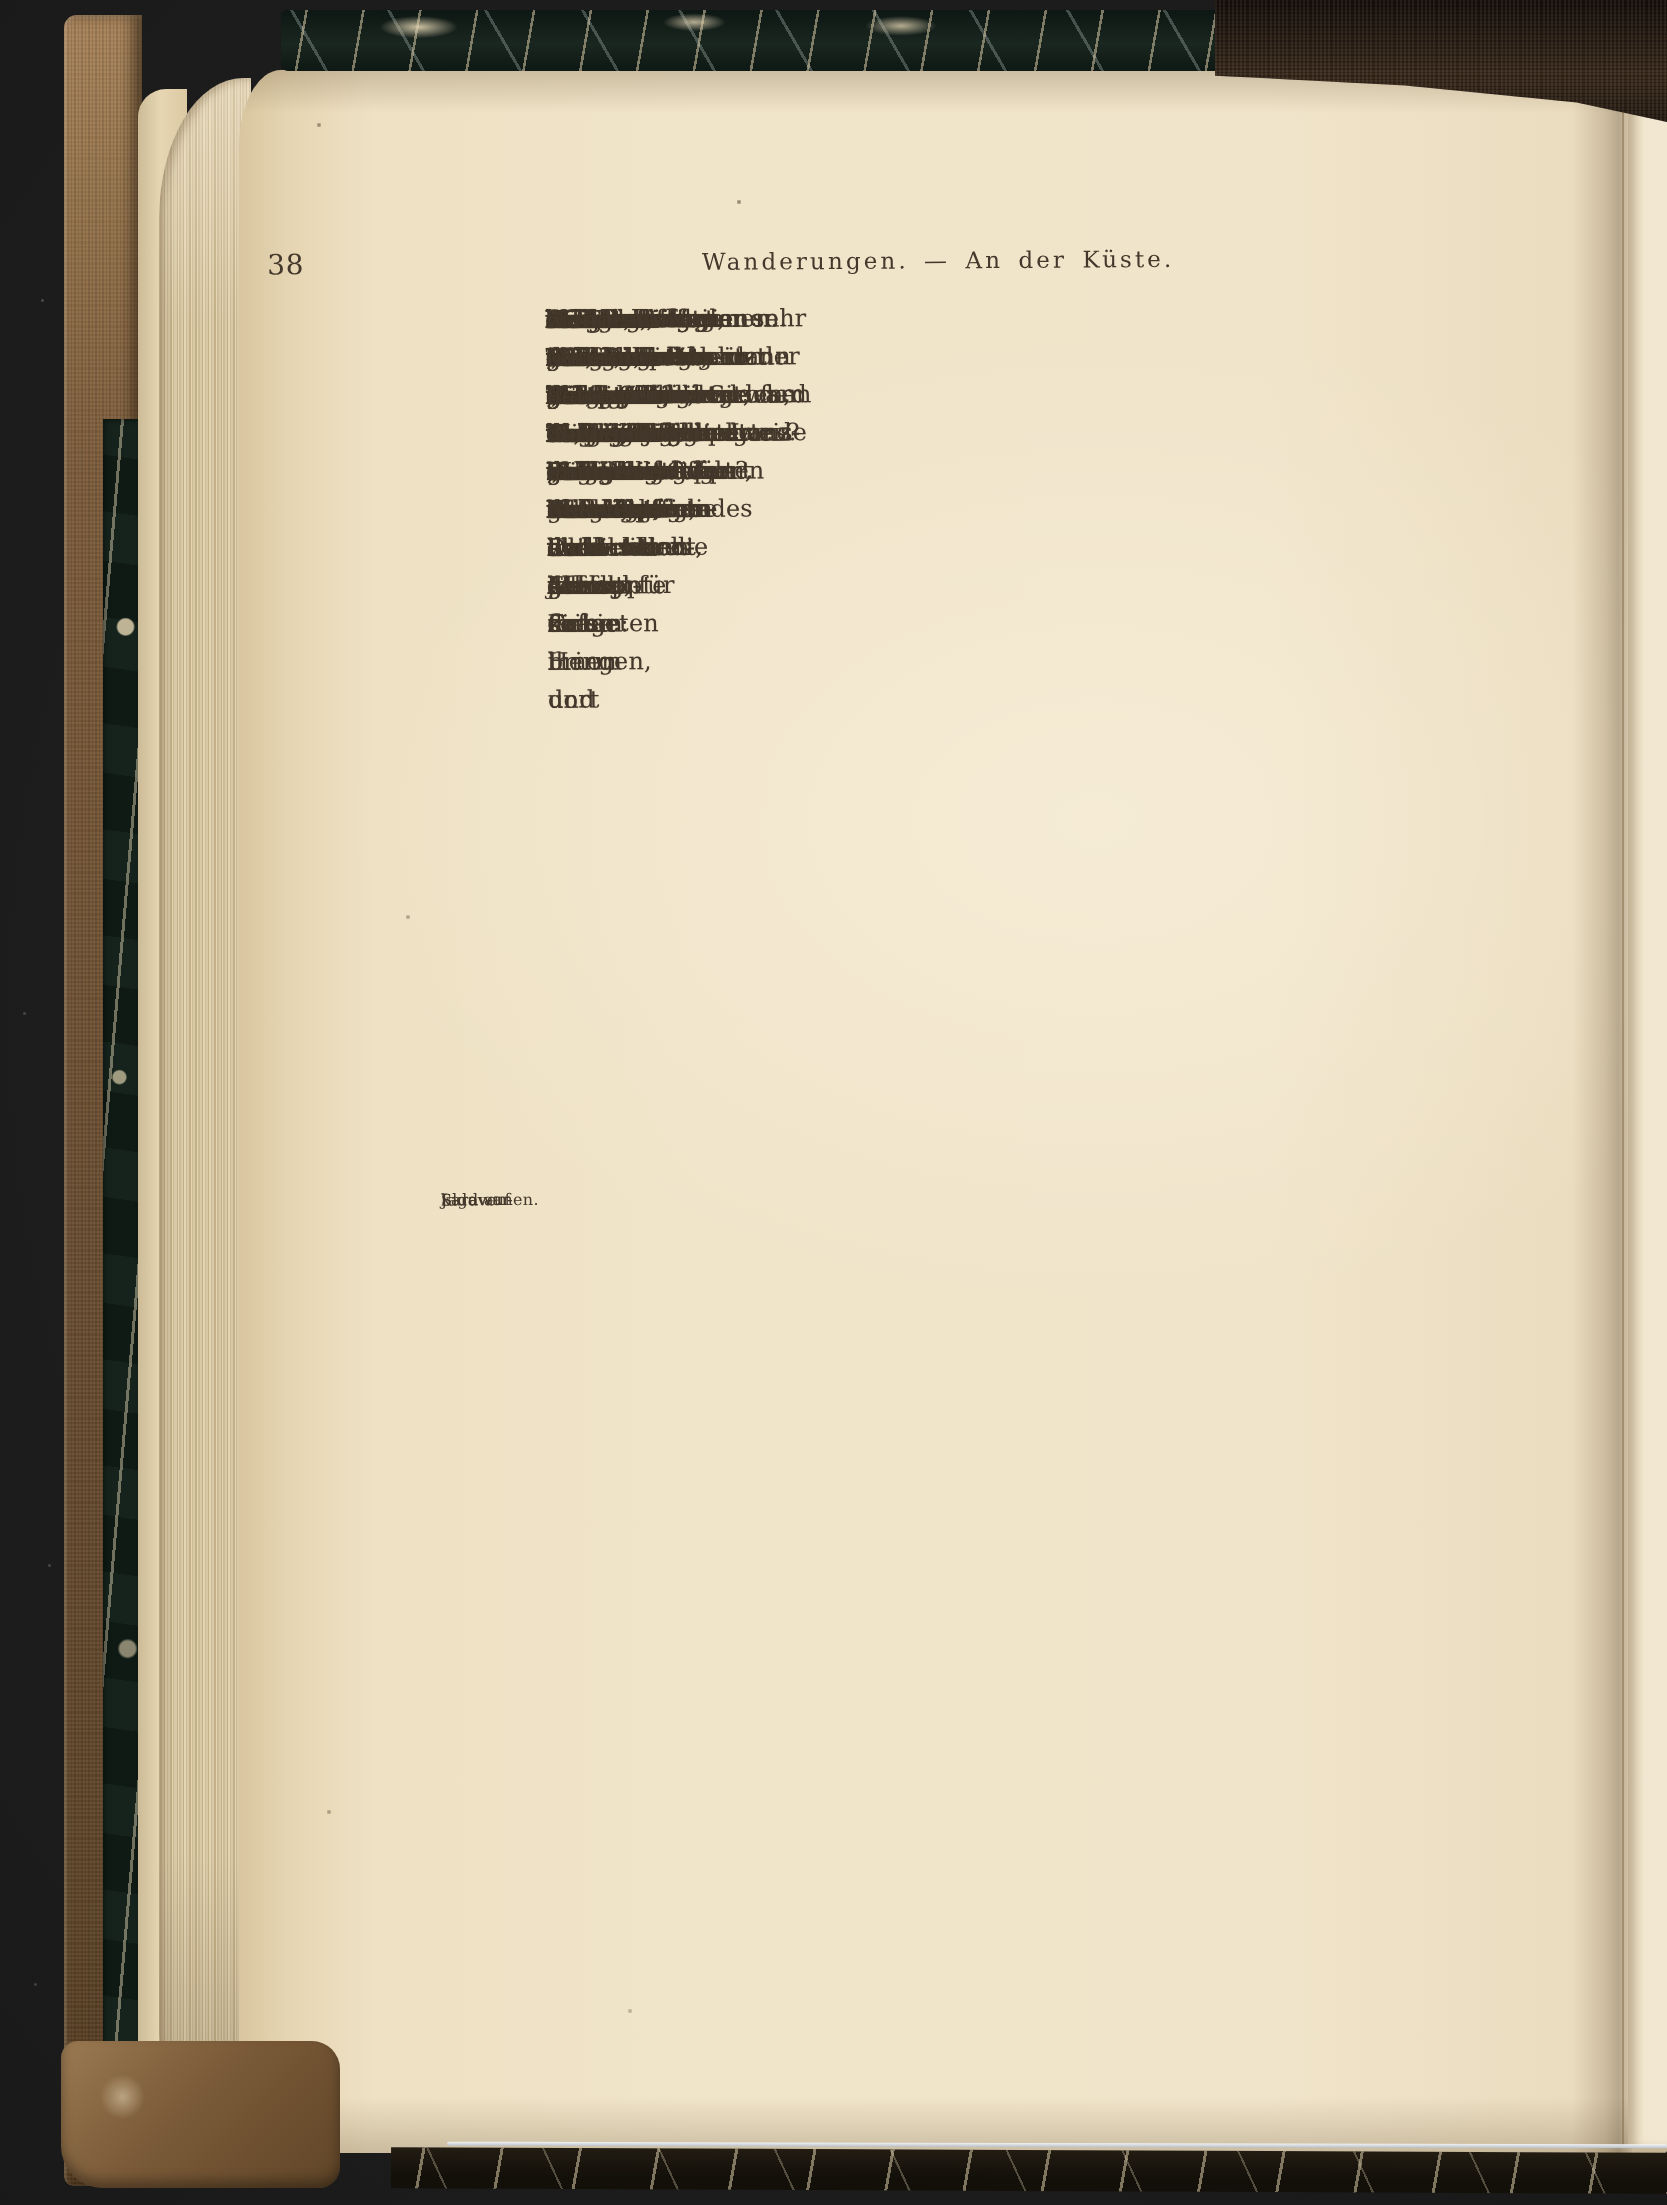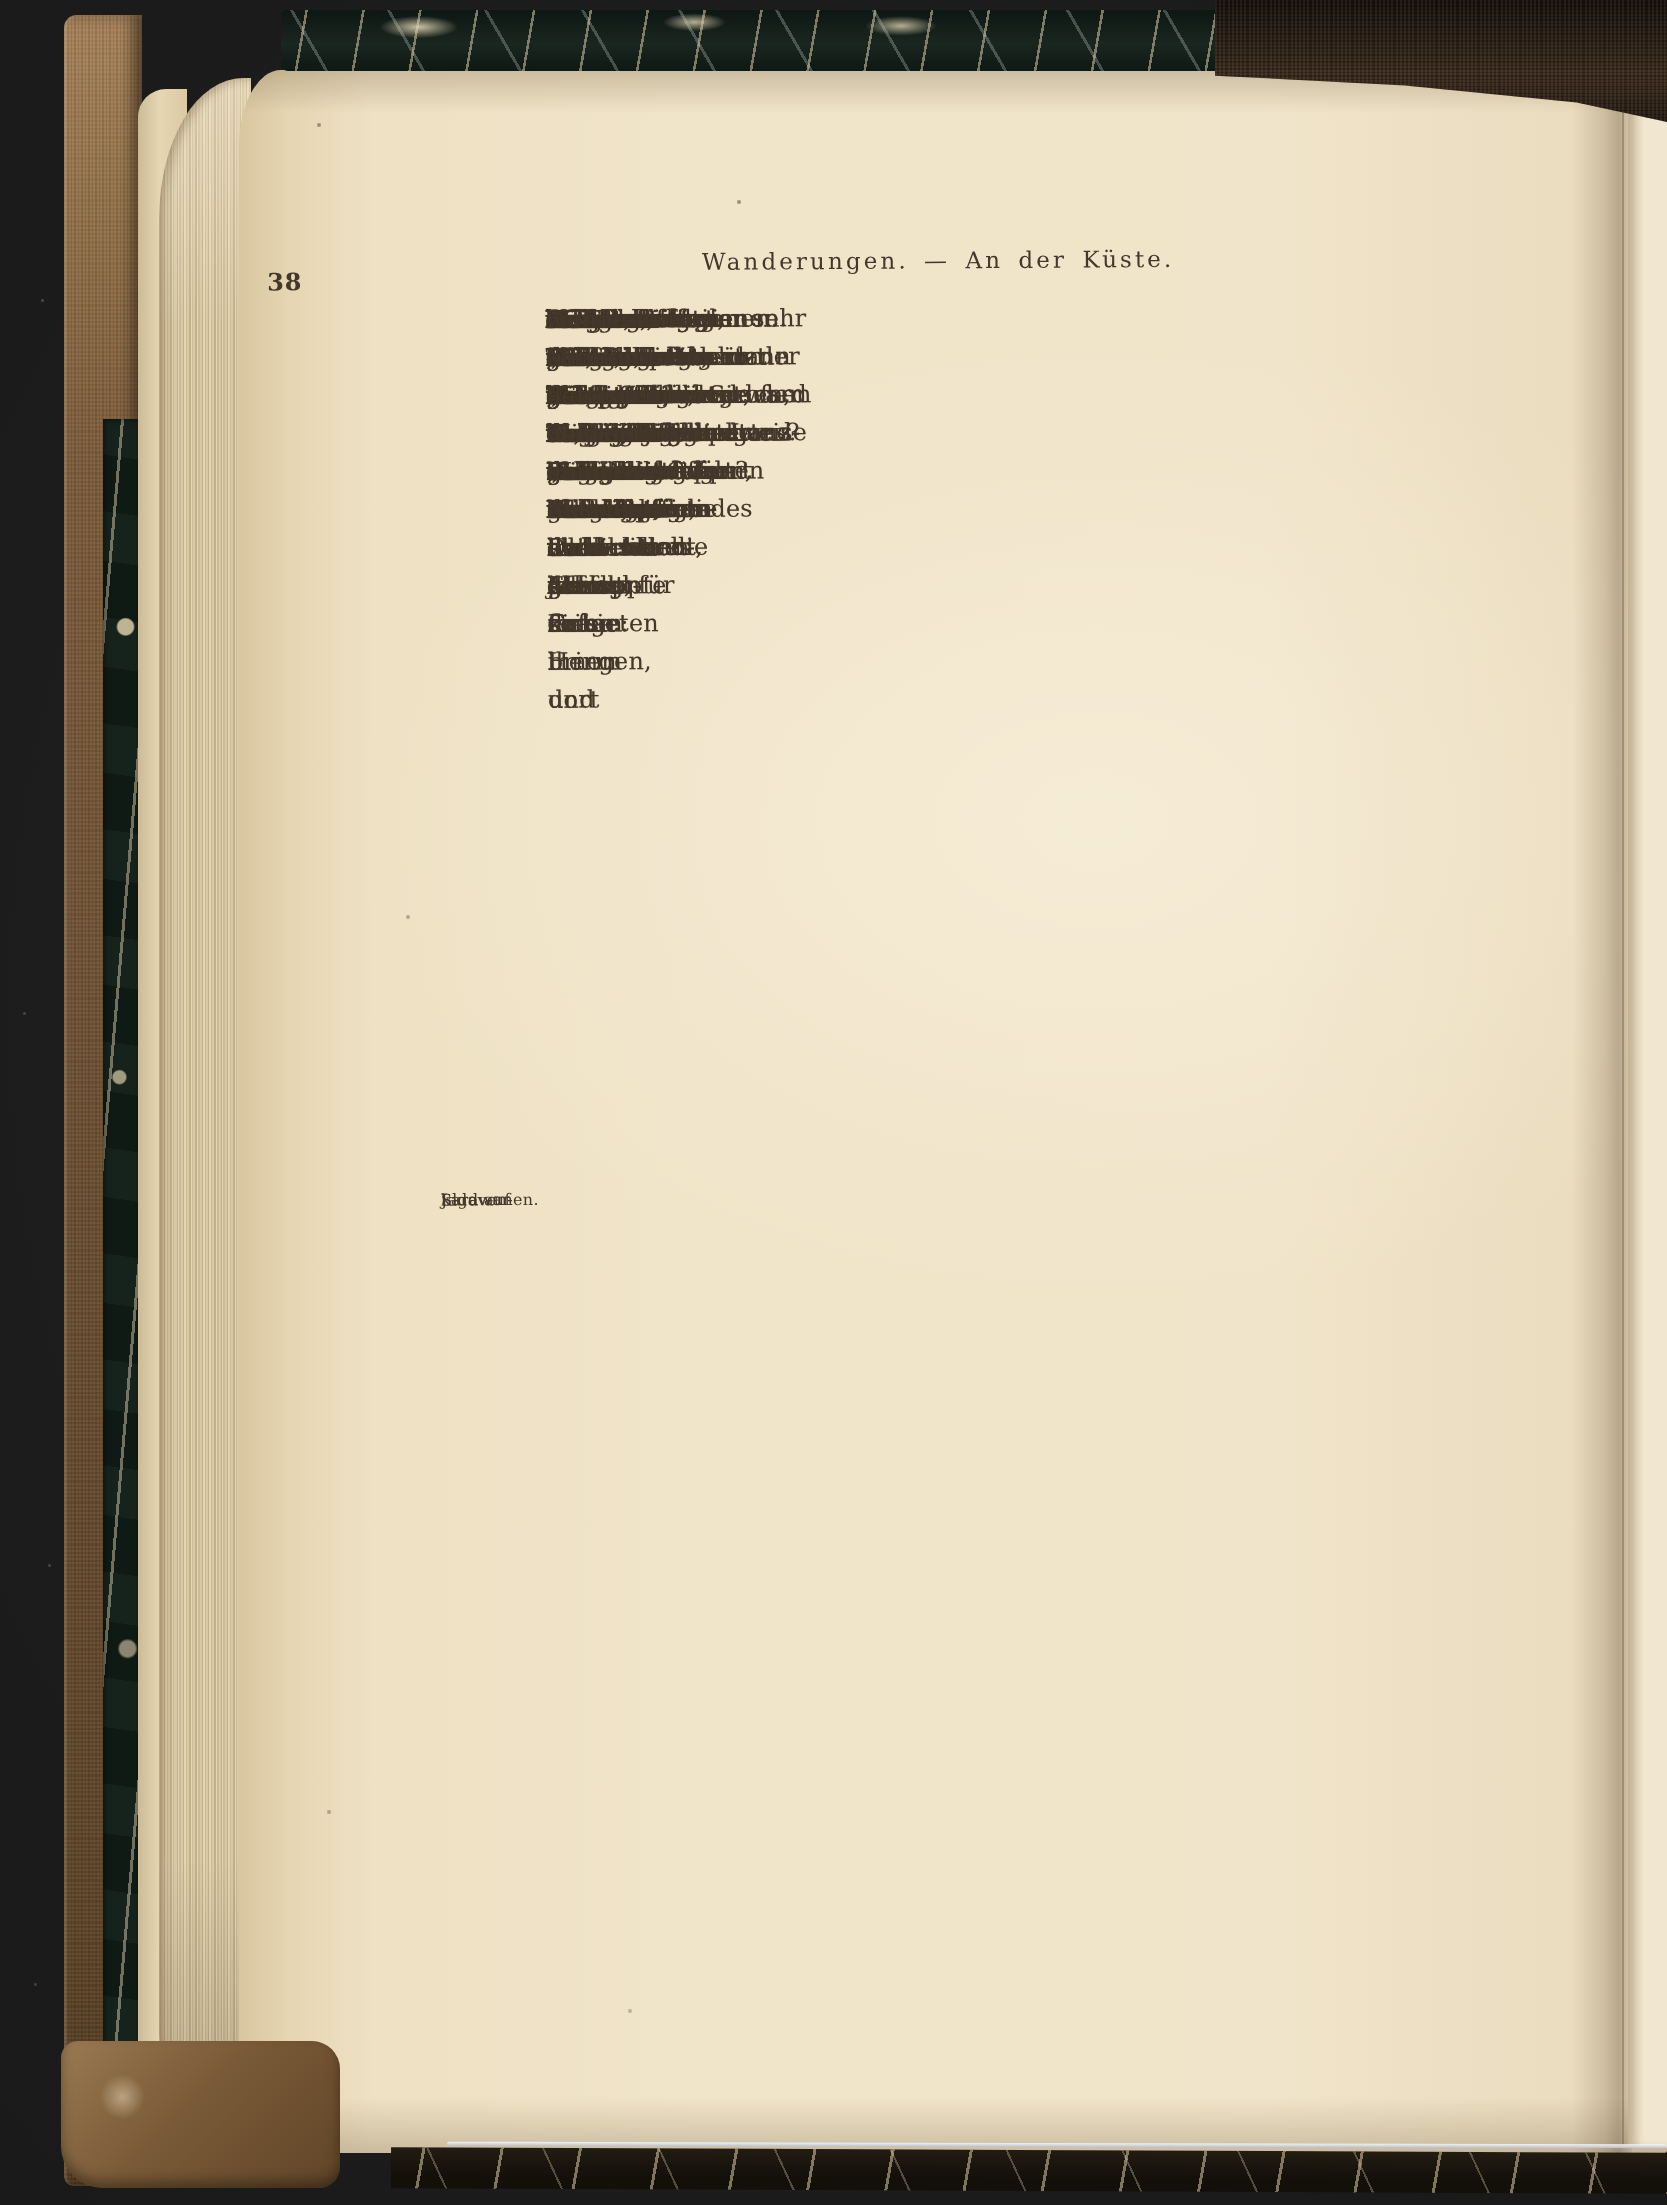--- a/index.html
+++ b/index.html
@@ -106,21 +106,21 @@
   .dust{left:0;top:0;width:1.4px;height:1.4px;background:rgba(200,200,200,0.0);
     box-shadow:42px 300px 0 0.7px rgba(190,190,190,0.35), 24px 1013px 0 0.7px rgba(190,190,190,0.3),
                49px 1565px 0 0.7px rgba(190,190,190,0.3), 35px 1984px 0 0.7px rgba(190,190,190,0.28);}
   .specks{left:0;top:0;width:2.1px;height:2.1px;background:rgba(0,0,0,0);
     box-shadow:318px 124px 0 0.7px rgba(80,66,50,0.5), 738px 201px 0 0.7px rgba(80,66,50,0.55),
                407px 916px 0 0.7px rgba(80,66,50,0.4), 328px 1811px 0 0.7px rgba(80,66,50,0.4),
                629px 2010px 0 0.7px rgba(90,76,58,0.35);}
 
   
   .text-layer{left:0;top:0;width:1667px;height:2205px;transform:rotate(-0.35deg);transform-origin:838px 1048px;color:var(--ink,#43382b);}
-  .pageno{left:272px;top:263px;height:31px;line-height:31px;font-size:24px;letter-spacing:0.7px;font-weight:bold;}
+  .pageno{left:272px;top:246px;height:31px;line-height:31px;font-size:28px;letter-spacing:0.7px;}
   .running-head{left:489px;top:246px;width:908px;height:31px;line-height:31px;font-size:23px;
     text-align:center;letter-spacing:3.1px;word-spacing:4.9px;}
   .margin-note{left:440px;top:1188px;width:119px;font-size:16px;line-height:19.6px;letter-spacing:0.3px;}
   .margin-note .mline{position:static;}
   .body-text{left:550px;top:299px;width:935px;}
   .para{position:static;}
   .line{
     position:static;display:block;height:38px;line-height:38px;font-size:24px;
     letter-spacing:0.2px;
     text-align:justify;text-align-last:justify;

